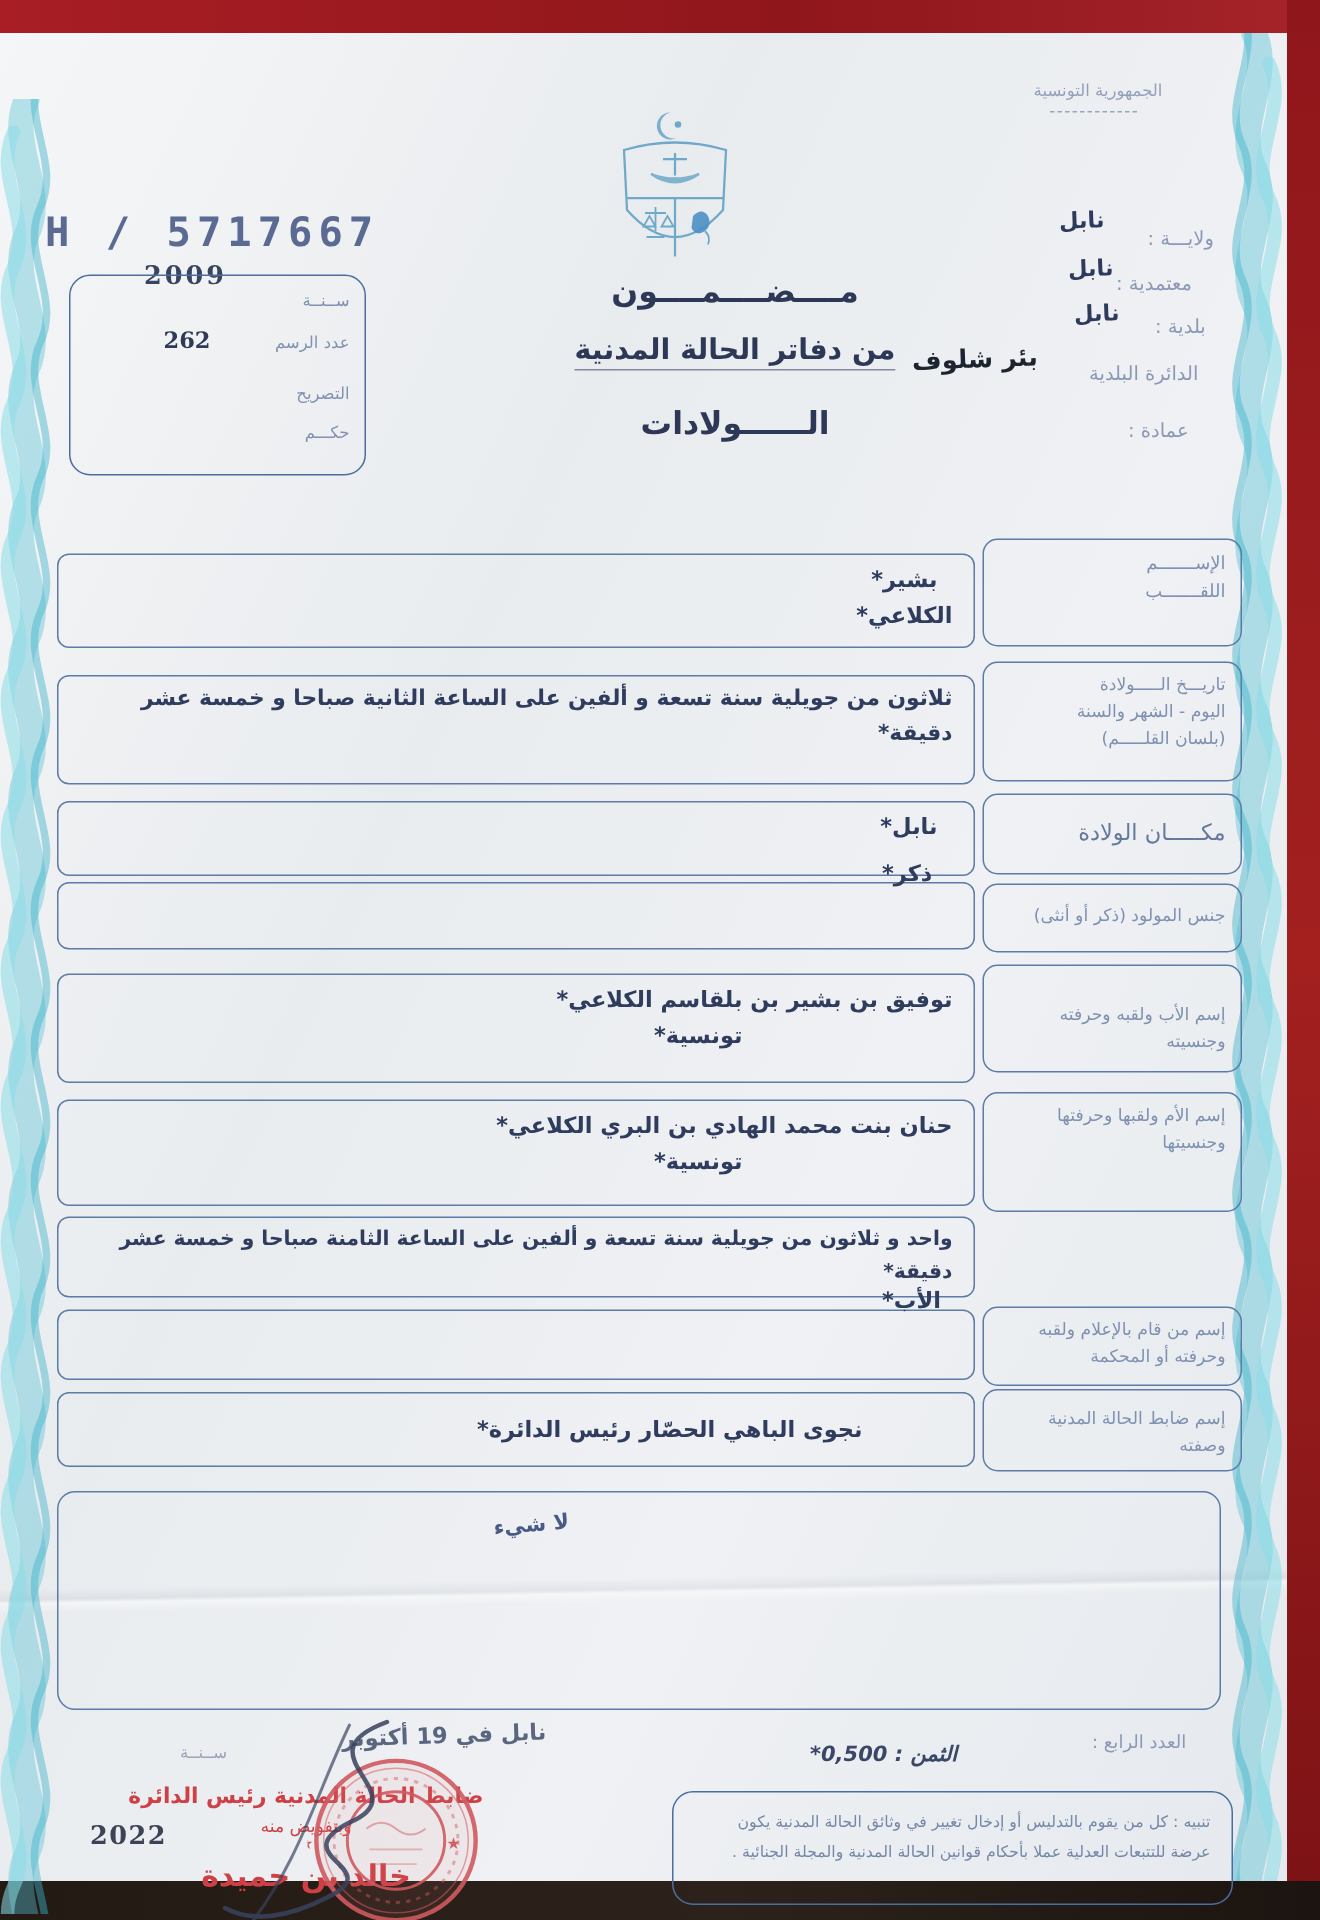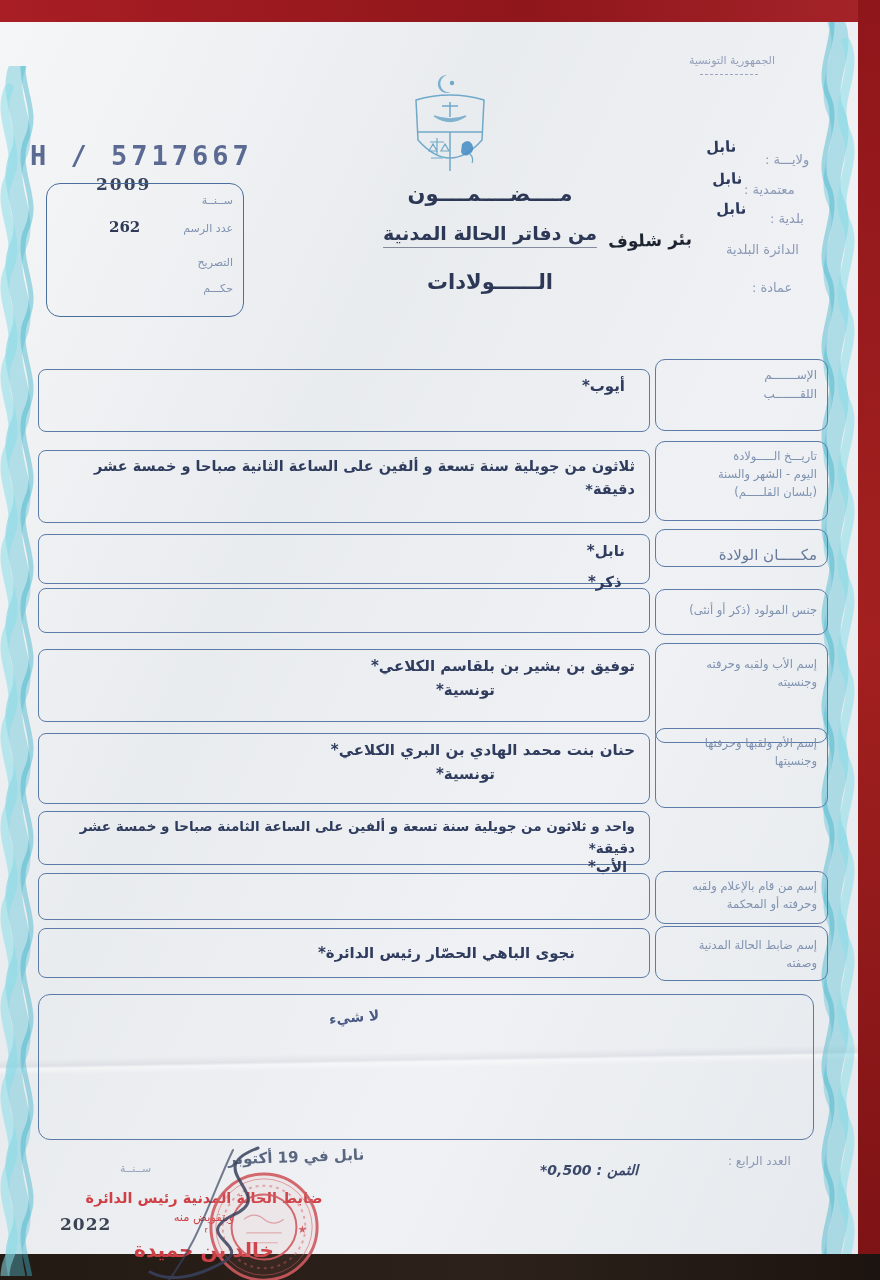--- a/index.html
+++ b/index.html
@@ -39,26 +39,26 @@
   .t3{font-size:21px;font-weight:bold;margin-top:26px;letter-spacing:1px;}
   
   .lblbox{position:absolute;left:655px;width:173px;border:1.4px solid #5c7ba6;border-radius:10px;
           color:#7e91b0;font-size:12px;text-align:right;padding:6px 10px;line-height:1.55;box-sizing:border-box;}
   .valbox{position:absolute;left:38px;width:612px;border:1.4px solid #5c7ba6;border-radius:8px;
           box-sizing:border-box;padding:4px 14px;text-align:right;color:#2f3c5e;font-weight:bold;font-size:15px;line-height:1.6;}
   .valbox .vline{display:block;}
   .small-lbl{font-size:11.5px;}
   .r1l{top:337px;height:72px}.r1v{top:347px;height:63px}
   .r2l{top:419px;height:80px}.r2v{top:428px;height:73px;font-size:14.5px}
-  .r3l{top:507px;height:38px;padding-top:14px;font-size:15px;color:#76408_}
+  .r3l{top:507px;height:54px;padding-top:14px;font-size:15px;color:#76408_}
   .r3l{color:#7e91b0}
   .r3v{top:512px;height:50px}
   .r4l{top:567px;height:46px;padding-top:12px}
   .r4v{top:566px;height:45px}
-  .r5l{top:621px;height:100px;padding-top:12px}
+  .r5l{top:621px;height:72px;padding-top:24px}
   .r5v{top:627px;height:73px}
   .r6l{top:706px;height:80px;}
   .r6v{top:711px;height:71px}
   .r7l{top:789px;height:57px}
   .r7v{top:789px;height:54px;font-size:13.5px}
   .r8l{top:849px;height:53px}
   .r8v{top:851px;height:47px}
   .r9l{top:904px;height:55px;padding-top:10px}
   .r9v{top:906px;height:50px;padding-top:12px}
   .indent-sm{margin-right:10px;}
@@ -155,21 +155,22 @@
       <div class="t1">مــــضــــمــــون</div>
       <div class="t2">من دفاتر الحالة المدنية</div>
       <div class="t3">الــــــولادات</div>
     </div>
 
     <div class="lblbox r1l">
       <span>الإســـــــم</span><br>
       <span>اللقـــــــب</span>
     </div>
     <div class="valbox r1v">
-      <span class="vline indent-sm">أيوب*</span>
+      <span class="vline indent-sm">بشير*</span>
+      <span class="vline">الكلاعي*</span>
     </div>
 
     <div class="lblbox r2l small-lbl">
       <span>تاريـــخ الـــــولادة</span><br>
       <span>اليوم - الشهر والسنة</span><br>
       <span>(بلسان القلـــــم)</span>
     </div>
     <div class="valbox r2v">
       <span class="vline">ثلاثون من جويلية سنة تسعة و ألفين على الساعة الثانية صباحا و خمسة عشر دقيقة*</span>
     </div>
@@ -223,20 +224,21 @@
     <div class="valbox r9v">
       <span class="vline center-ish">نجوى الباهي الحصّار رئيس الدائرة*</span>
     </div>
 
     <div class="notesbox">
       <div class="notes-hand">لا شيء</div>
     </div>
 
     <span class="copy-label">العدد الرابع :</span>
     <span class="price">الثمن : 0,500*</span>
+    <div class="warnbox">تنبيه : كل من يقوم بالتدليس أو إدخال تغيير في وثائق الحالة المدنية يكون عرضة للتتبعات العدلية عملا بأحكام قوانين الحالة المدنية والمجلة الجنائية .</div>
 
     <span class="hand-date">نابل في 19 أكتوبر</span>
     <span class="year-word">ســنــة</span>
     <span class="year-print">2022</span>
 
     <div class="stamp-text">
       <div class="st1">ضابط الحالة المدنية رئيس الدائرة</div>
       <div class="st2">وبتفويض منه</div>
       <div class="st3">خالد بن حميدة</div>
     </div>

